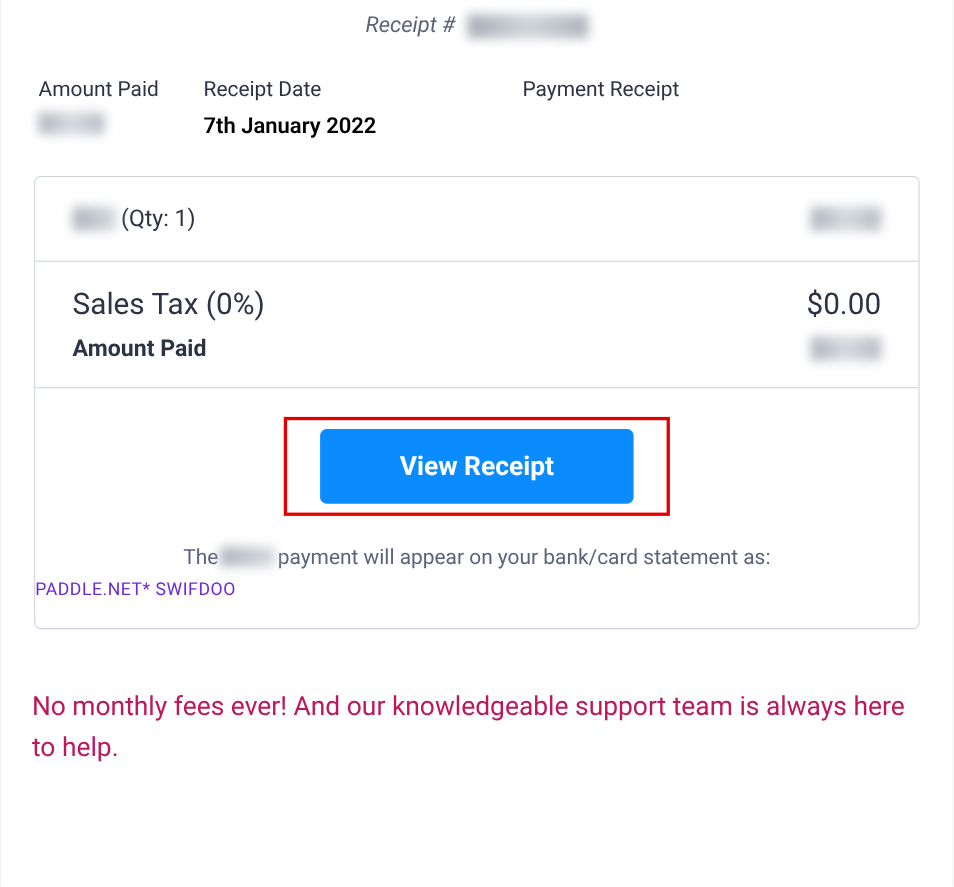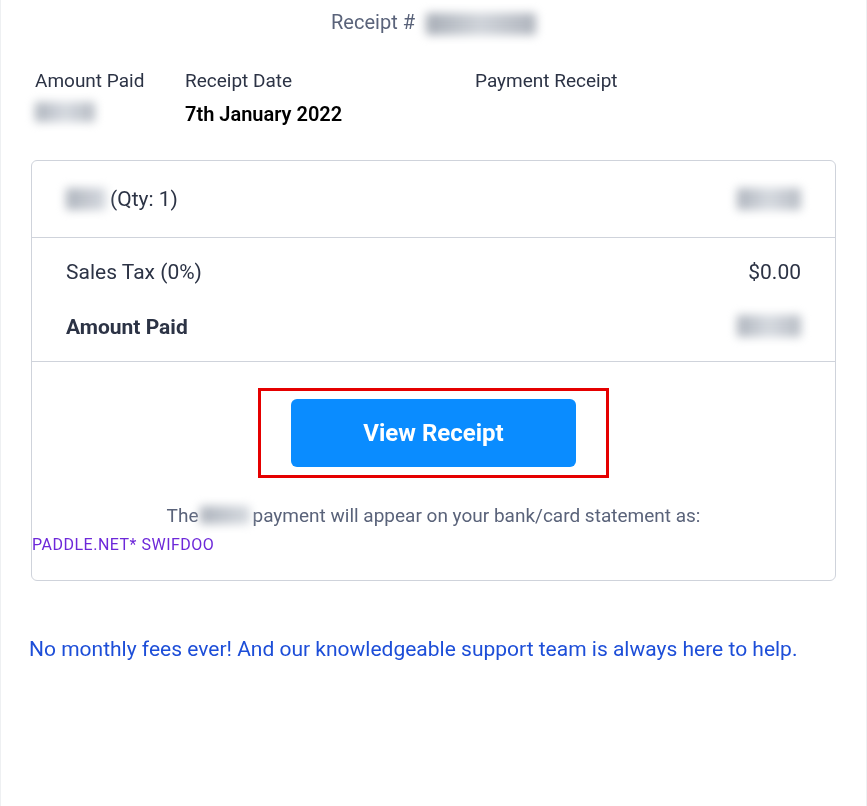--- a/index.html
+++ b/index.html
@@ -13,20 +13,21 @@
       border: 1px solid #eef0f2;
       border-top: none;
       border-bottom: none;
     }
     .receipt-header {
       text-align: center;
       font-size: 20px;
       color: #5a637a;
       margin-bottom: 34px;
       margin-top: 4px;
+      font-style: italic;
     }
     .receipt-header .blur {
       display: inline-block;
       vertical-align: middle;
       margin-left: 6px;
     }
     .summary-row {
       display: flex;
       gap: 0;
       padding: 0 24px 34px 24px;
@@ -67,23 +68,23 @@
     .table-row:last-child { border-bottom: none; }
     .table-row .left { display: flex; align-items: center; gap: 2px; }
     .table-row .right { display: flex; align-items: center; gap: 2px; }
     .tax-section {
       padding: 22px 34px 22px 34px;
       border-bottom: 1px solid #cfd3db;
     }
     .tax-line {
       display: flex;
       justify-content: space-between;
-      font-size: 21px;
-      color: #2c3345;
-      margin-bottom: 31px;
+      font-size: 27px;
+      color: #2c3345;
+      margin-bottom: 14px;
     }
     .paid-line {
       display: flex;
       justify-content: space-between;
       font-size: 21px;
       font-weight: 700;
       color: #2c3345;
     }
     .action-section {
       padding: 26px 0 26px 0;
@@ -118,22 +119,22 @@
       gap: 0;
     }
     .statement-as {
       text-align: left;
       font-size: 16px;
       color: #6d28d9;
       margin-top: 8px;
       letter-spacing: 0.5px;
     }
     .footer-text {
-      font-size: 21px;
-      color: #1d4ed8;
+      font-size: 24px;
+      color: #be185d;
       margin: 52px 18px 0 18px;
       line-height: 1.55;
     }
     .blur {
       filter: blur(5px);
       -webkit-filter: blur(5px);
       display: inline-block;
       border-radius: 2px;
     }
     .blur.b-sm { width: 60px; height: 20px; background: linear-gradient(90deg,#aeb4bd,#d6dae0,#b7bcc4); }

